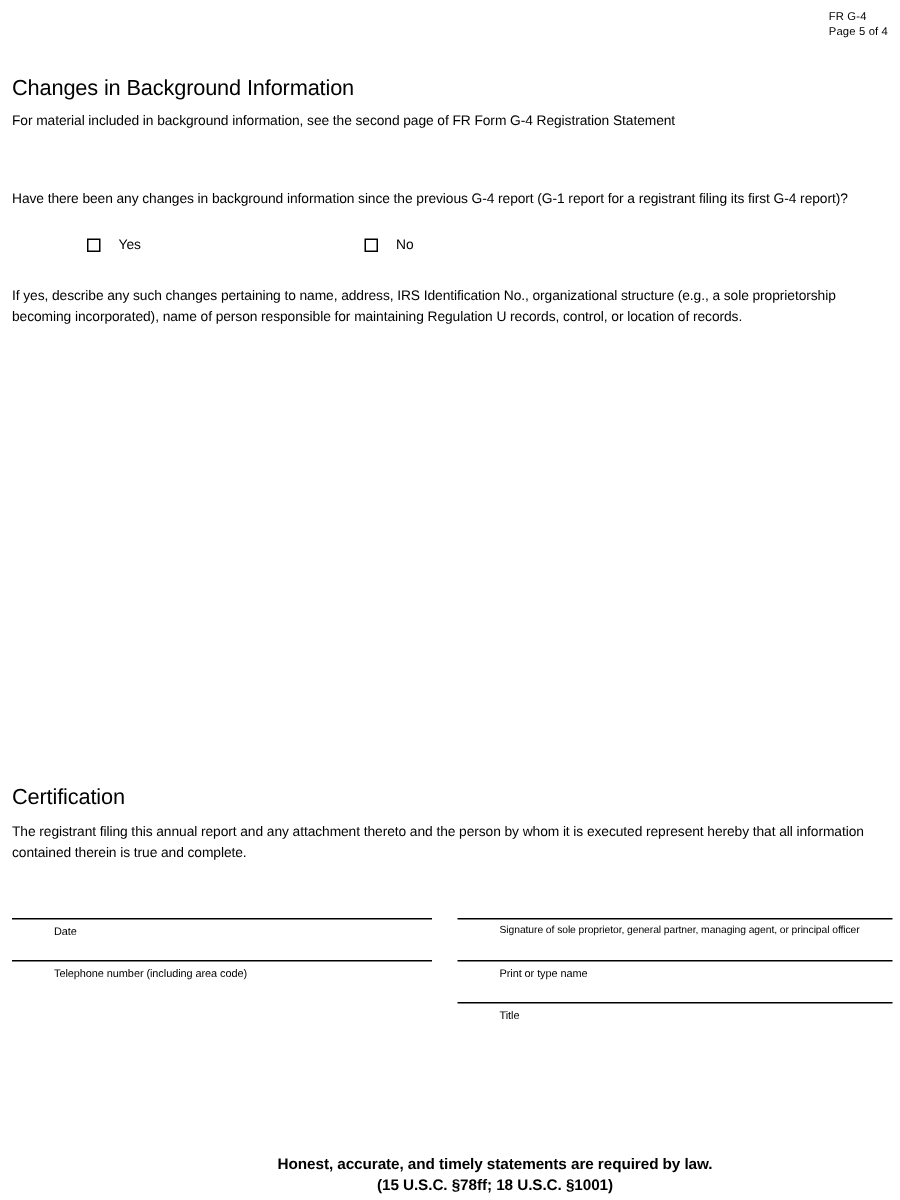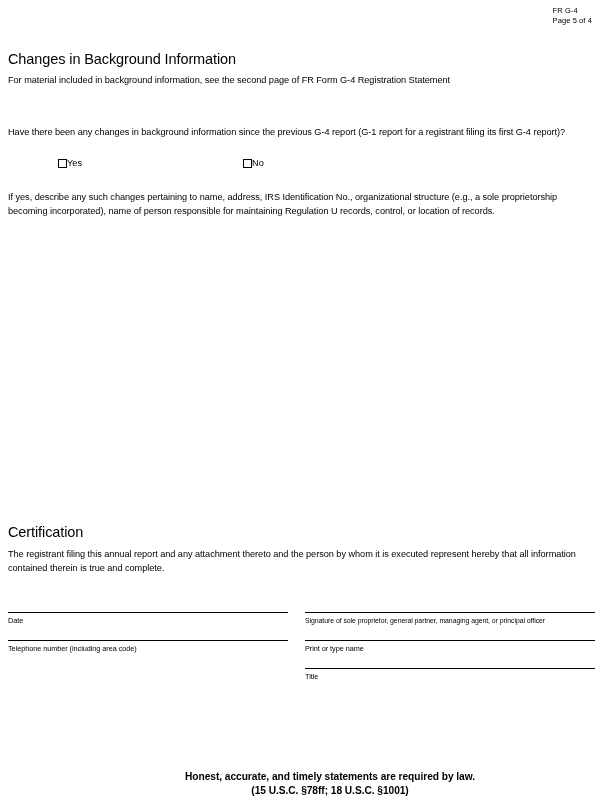--- a/index.html
+++ b/index.html
@@ -65,21 +65,21 @@
     position: absolute;
     top: 158px;
     left: 0;
     width: 600px;
     height: 16px;
   }
   .checkbox-option {
     position: absolute;
     display: flex;
     align-items: center;
-    gap: 0;
+    gap: 12px;
   }
   #option-yes { left: 58px; }
   #option-no  { left: 243px; }
   .checkbox-box {
     width: 9px;
     height: 9px;
     border: 1.2px solid #000;
     background: #fff;
     box-sizing: border-box;
     display: inline-block;
@@ -97,20 +97,21 @@
     border-top: 1.6px solid #000;
     width: 100%;
     height: 0;
   }
   .sig-label {
     font-size: 7.3px;
     line-height: 9px;
     padding-top: 3px;
     letter-spacing: -0.05px;
     white-space: nowrap;
+    margin-left: 28px;
   }
   #field-date      { left: 8px;   top: 612px; width: 280px; }
   #field-telephone { left: 8px;   top: 640px; width: 280px; }
   #field-signature { left: 305px; top: 612px; width: 290px; }
   #field-printname { left: 305px; top: 640px; width: 290px; }
   #field-title     { left: 305px; top: 668px; width: 290px; }
   #label-signature { font-size: 6.9px; }
 
   
   .footer-bold {

